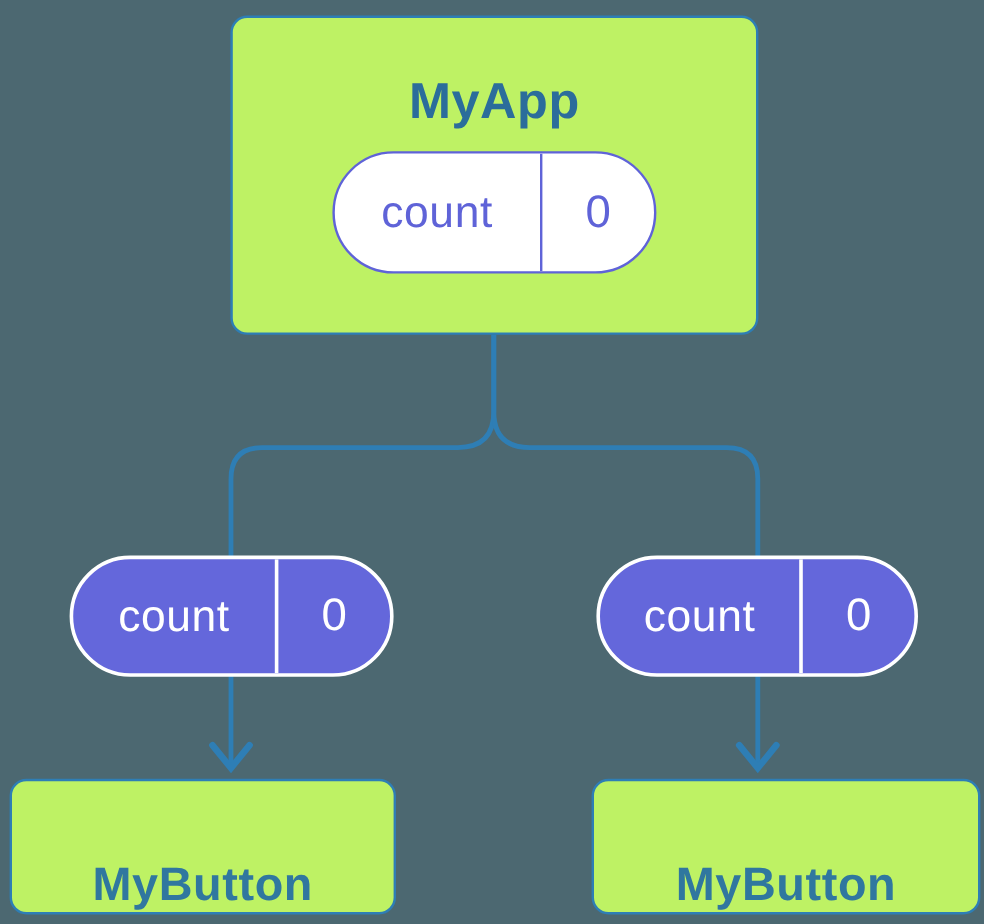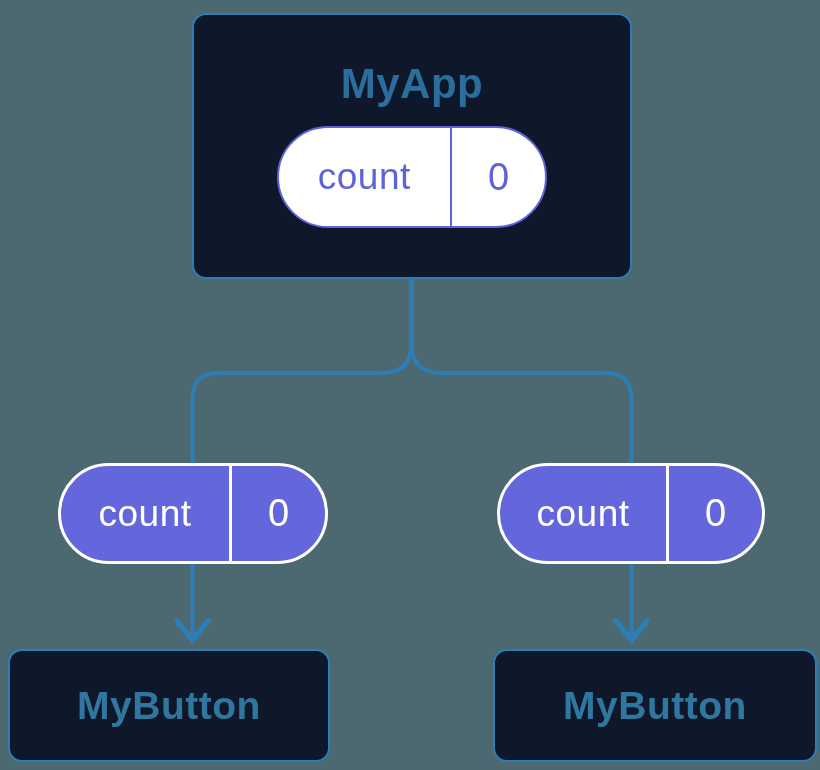--- a/index.html
+++ b/index.html
@@ -12,21 +12,21 @@
     overflow: hidden;
   }
   svg.connectors {
     position: absolute;
     left: 0; top: 0;
     width: 820px; height: 770px;
     z-index: 1;
   }
   .node-box {
     position: absolute;
-    background: #0f172a;
+    background: #bef264;
     border: 2.5px solid #2E7EB5;
     border-radius: 14px;
     box-sizing: border-box;
     z-index: 2;
   }
   .app-box {
     left: 192px; top: 13px;
     width: 440px; height: 266px;
     display: flex;
     flex-direction: column;
@@ -77,21 +77,21 @@
   .pill-value {
     width: 93px;
     display: flex;
     align-items: center;
     justify-content: center;
     font-size: 38px;
     font-weight: 400;
   }
   .button-box {
     display: flex;
-    align-items: center;
+    align-items: flex-end;
     justify-content: center;
   }
   .button-box.left  { left: 8px;   top: 649px; width: 322px; height: 113px; }
   .button-box.right { left: 493px; top: 649px; width: 324px; height: 113px; }
   .button-title {
     font-size: 39px;
     font-weight: 600;
     color: #30779F;
     letter-spacing: 0.5px;
   }

